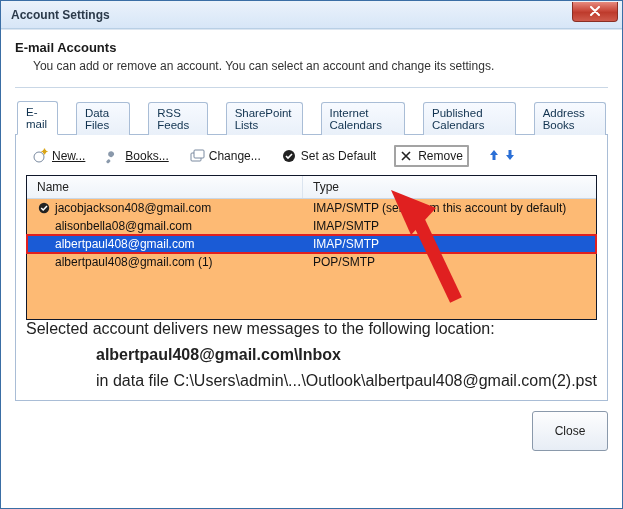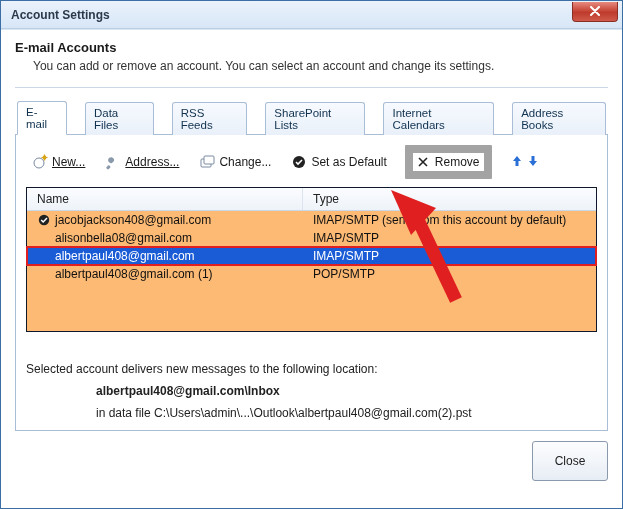--- a/index.html
+++ b/index.html
@@ -116,21 +116,21 @@
     display: inline-flex;
     align-items: center;
     gap: 4px;
     color: #1a1a1a;
     cursor: pointer;
     padding: 2px 2px;
     border-radius: 2px;
   }
   .tbtn .icon { width:16px; height:16px; display:inline-flex; align-items:center; justify-content:center; }
   .remove-highlight {
-    border: 8px solid #a3a3a3;
+    border: 2px solid #a3a3a3;
     padding: 1px 4px 1px 2px;
     border-radius: 1px;
   }
   .nav-arrows {
     display: inline-flex;
     gap: 6px;
     margin-left: 4px;
   }
   .nav-arrows span { color:#2a6fd6; cursor:pointer; font-size:11px; }
   
@@ -166,22 +166,21 @@
     color: #fff;
     outline: 2px solid #e02020;
     outline-offset: -1px;
   }
   .list-body {
     min-height: 120px;
     padding-bottom: 28px;
   }
   
   .delivery {
-    margin-top: 30px;
-    font-size: 12px;
+    font-size: 16px;
   }
   .delivery .loc-line {
     margin: 8px 0 0 70px;
   }
   .bold { font-weight: bold; }
   
   .dialog-buttons {
     display: flex;
     justify-content: flex-end;
     margin-top: 10px;
@@ -224,20 +223,21 @@
     <div class="heading">E-mail Accounts</div>
     <div class="subheading">You can add or remove an account. You can select an account and change its settings.</div>
     <div class="hr"></div>
 
     <div class="tabstrip">
       <div class="tab active">E-mail</div>
       <div class="tab">Data Files</div>
       <div class="tab">RSS Feeds</div>
       <div class="tab">SharePoint Lists</div>
       <div class="tab">Internet Calendars</div>
+      <div class="tab">Published Calendars</div>
       <div class="tab">Address Books</div>
     </div>
 
     <div class="tab-panel">
 
       <div class="toolbar">
         <span class="tbtn">
           <span class="icon">
             <svg width="16" height="16" viewBox="0 0 16 16">
                 <circle cx="7" cy="9" r="5" fill="#fff" stroke="#7a8aa0"></circle>
@@ -246,21 +246,21 @@
           </span>
           <u>New...</u>
         </span>
         <span class="tbtn">
           <span class="icon">
             <svg width="16" height="16" viewBox="0 0 16 16">
                 <path d="M3 13 L9 7 A3 3 0 1 0 7 9 Z" fill="#8a99ab"></path>
                 <rect x="1" y="12" width="4" height="3" rx="1" fill="#8a99ab" transform="rotate(-45 3 13)"></rect>
               </svg>
           </span>
-          <u>Address...</u>
+          <u>Books...</u>
         </span>
         <span class="tbtn">
           <span class="icon">
             <svg width="16" height="16" viewBox="0 0 16 16">
                 <rect x="2" y="5" width="10" height="8" rx="1" fill="#fff" stroke="#7a8aa0"></rect>
                 <rect x="5" y="2" width="10" height="8" rx="1" fill="#fff" stroke="#7a8aa0"></rect>
               </svg>
           </span>
           <span>Change...</span>
         </span>

